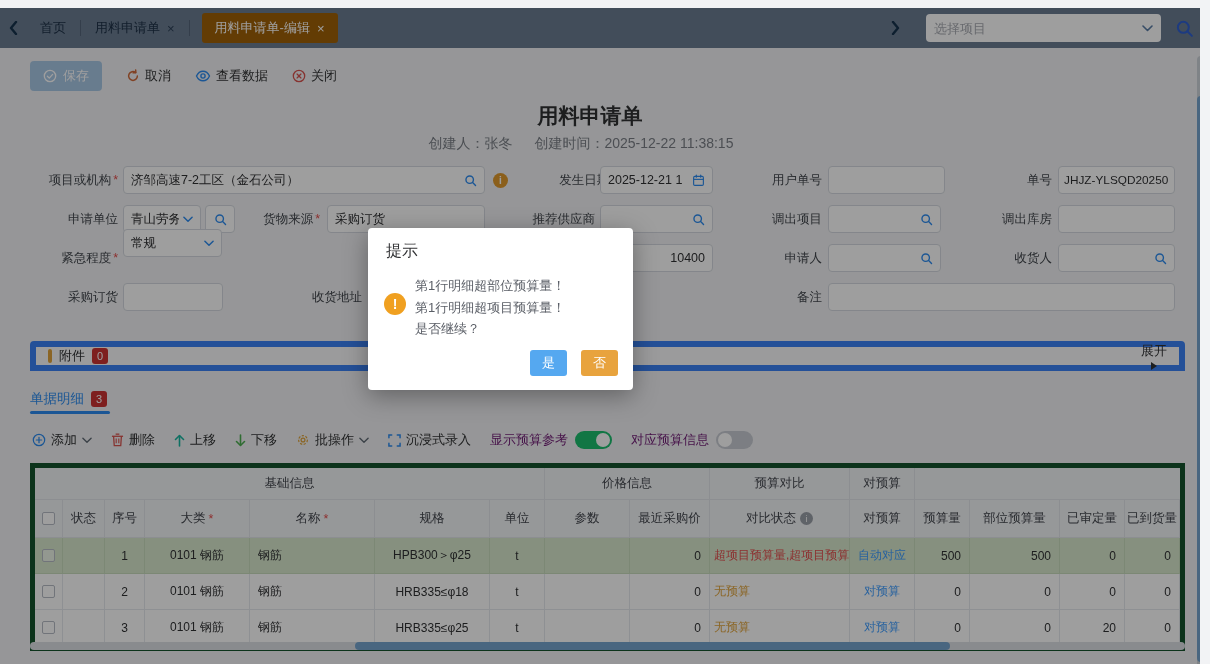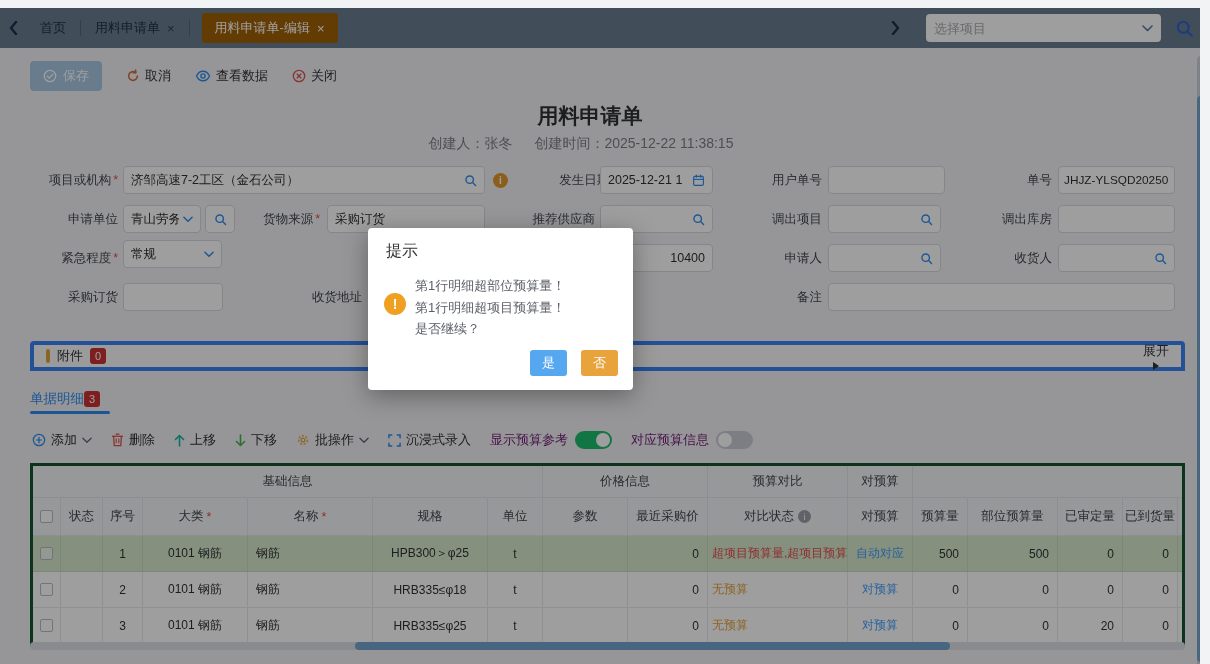--- a/index.html
+++ b/index.html
@@ -38,44 +38,44 @@
   .fbox { position:absolute; height:28px; background:#fff; border:1px solid #d5d9e0; border-radius:4px; display:flex; align-items:center; padding:0 7px; gap:4px; }
   .fbox input { flex:1; min-width:0; border:none; outline:none; font-size:12.5px; color:#303133; background:transparent; font-family:inherit; }
   .fbox .icn { color:#2d8cf0; display:flex; flex:none; cursor:pointer; }
   .fbox.sel { cursor:pointer; }
   .sel-text { flex:1; font-size:12.5px; color:#303133; overflow:hidden; white-space:nowrap; }
   .sqbtn { position:absolute; width:30px; height:28px; background:#fff; border:1px solid #d5d9e0; border-radius:4px; display:flex; align-items:center; justify-content:center; color:#2d8cf0; cursor:pointer; }
   .info-dot { position:absolute; width:15px; height:15px; border-radius:50%; background:#e09a2d; color:#fff; font-size:10px; font-weight:bold; display:flex; align-items:center; justify-content:center; cursor:pointer; }
   .num { text-align:right; }
 
   
-  .attach { position:absolute; left:30px; top:333px; width:1155px; height:30px; background:#fafbfc; border:4px solid #3b82f6; border-radius:4px 4px 0 0; display:flex; align-items:center; padding:0 12px; gap:7px; }
+  .attach { position:absolute; left:30px; top:333px; width:1155px; height:30px; background:#fafbfc; border:6px solid #3b82f6; border-radius:4px 4px 0 0; display:flex; align-items:center; padding:0 12px; gap:7px; }
   .a-mark { width:4px; height:14px; border-radius:2px; background:#e0a43c; }
   .a-label { font-size:13px; color:#303133; }
   .badge { min-width:16px; height:16px; padding:0 4px; background:#cc3333; border-radius:3px; color:#fff; font-size:11px; display:flex; align-items:center; justify-content:center; }
   .a-expand { margin-left:auto; display:flex; align-items:center; gap:2px; font-size:13px; color:#303133; cursor:pointer;flex-direction:column; }
   .tri-r { width:0; height:0; border-left:6px solid #303133; border-top:4.5px solid transparent; border-bottom:4.5px solid transparent; }
 
   
-  .dtab { position:absolute; left:30px; top:382px; display:flex; align-items:center; cursor:pointer; }
+  .dtab { position:absolute; left:30px; top:382px; display:flex; align-items:center; gap:7px; cursor:pointer; }
   .dtab .t { font-size:13.5px; color:#2d8cf0; }
   .dtab-underline { position:absolute; left:30px; top:403px; width:80px; height:3px; background:#2d8cf0; border-radius:2px; }
 
   
   .dbar { position:absolute; left:32px; top:418px; height:28px; display:flex; align-items:center; gap:19px; }
   .ditem { display:flex; align-items:center; gap:5px; font-size:13px; color:#303133; cursor:pointer; background:none; border:none; font-family:inherit; }
   .caret-dn { display:flex; color:#606a75; }
   .tglgrp { display:flex; align-items:center; gap:7px; font-size:13px; color:#701a75; }
   .toggle { width:37px; height:18px; border-radius:9px; position:relative; cursor:pointer; }
   .toggle .knob { position:absolute; top:2px; width:14px; height:14px; border-radius:50%; background:#fff; }
   .toggle.on { background:#1cbe6e; } .toggle.on .knob { right:2px; }
   .toggle.off { background:#c8ccd4; } .toggle.off .knob { left:2px; }
 
   
-  .tbl { position:absolute; left:30px; top:455px; width:1155px; border:3px solid #14532d; overflow:hidden; background:#fff; }
+  .tbl { position:absolute; left:30px; top:455px; width:1155px; border:5px solid #14532d; overflow:hidden; background:#fff; }
   .grow, .trow { display:grid; }
   .grow { grid-template-columns:510px 165px 140px 65px 315px; height:32px; }
   .trow { grid-template-columns:28px 42px 40px 105px 125px 115px 55px 85px 80px 140px 65px 55px 90px 65px 55px 40px; }
   .trow.hd { height:38px; background:#f3f5f7; }
   .trow.dr { height:36px; background:#fff; }
   .trow.dr.hl { background:#d8e8cd; }
   .gcell { background:#f3f5f7; border-right:1px solid #e2e5ea; border-bottom:1px solid #e2e5ea; display:flex; align-items:center; justify-content:center; font-size:12.5px; color:#43474e; }
   .cell { border-right:1px solid #e6e9ed; border-bottom:1px solid #e6e9ed; display:flex; align-items:center; justify-content:center; font-size:12px; color:#303133; overflow:hidden; white-space:nowrap; }
   .hd .cell { color:#43474e; font-size:12.5px; background:#f3f5f7; border-color:#e2e5ea; }
   .hl .cell { border-color:#c9dbbd; }
@@ -269,21 +269,21 @@
           <line x1="10.6" y1="10.6" x2="14.2" y2="14.2" stroke="currentColor" stroke-width="1.7" stroke-linecap="round"></line>
         </svg>
       </span>
   </div>
   <div class="flabel" style="left:934px;top:197px;width:118px;"><span>调出库房</span></div>
   <div class="fbox" style="left:1058px;top:197px;width:117px;">
     <input value="" style="">
   </div>
 
   <div class="flabel" style="left:0;top:236px;width:118px;"><span>紧急程度</span><span class="star">*</span></div>
-  <div class="fbox sel" style="left:123px;top:232px;width:99px;">
+  <div class="fbox sel" style="left:123px;top:221px;width:99px;">
     <span class="sel-text">常规</span>
     <span class="icn">
         <svg width="10" height="7" viewBox="0 0 11 7">
           <polyline points="1,1 5.5,5.5 10,1" fill="none" stroke="currentColor" stroke-width="1.6" stroke-linecap="round" stroke-linejoin="round"></polyline>
         </svg>
       </span>
   </div>
   <div class="fbox" style="left:600px;top:236px;width:113px;">
     <input class="num" value="10400" style="">
   </div>

